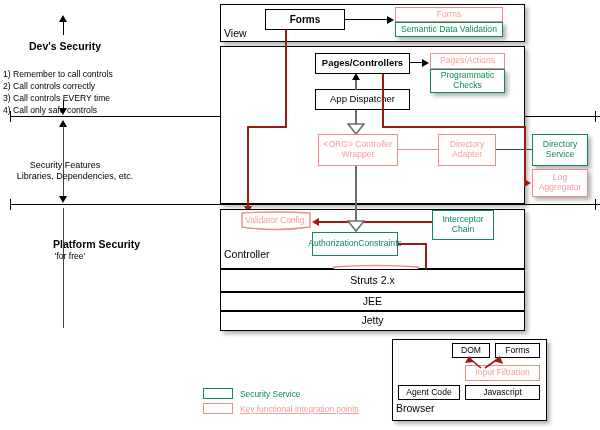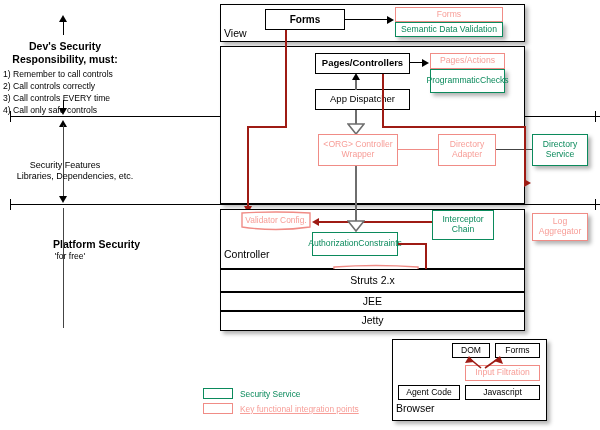--- a/index.html
+++ b/index.html
@@ -37,21 +37,20 @@
 </style>
 </head>
 <body>
 
 <div id="root">
 
   <div class="vline abs" style="left:63px;top:20px;height:15px;background:#000;"></div>
   <div class="arrowhead" style="left:59px;top:15px;border-left:4.5px solid transparent;border-right:4.5px solid transparent;border-bottom:7px solid #000;"></div>
 
   <div class="axtitle" style="left:0px;top:40px;width:130px;font-size:10.5px;">Dev's Security</div>
-  <div class="axtitle" style="left:0px;top:53px;width:130px;font-size:10.5px;">Responsibility, must:</div>
   <div class="axlist" style="left:3px;top:68px;width:150px;font-size:8.6px;line-height:1.40;">
     <div>1) Remember to call controls</div>
     <div>2) Call controls correctly</div>
     <div>3) Call controls EVERY time</div>
     <div>4) Call only safe controls</div>
   </div>
 
   <div class="hline" style="left:10px;top:116px;width:590px;"></div>
   <div class="vline" style="left:10px;top:111px;height:11px;"></div>
   <div class="vline" style="left:595px;top:111px;height:11px;"></div>
@@ -86,21 +85,21 @@
   <div class="hline" style="left:345px;top:19px;width:44px;"></div>
   <div class="arrowhead" style="left:387px;top:15.5px;border-top:4.5px solid transparent;border-bottom:4.5px solid transparent;border-left:7px solid #000;"></div>
 
   <div class="pane shadowed" style="left:220px;top:46px;width:305px;height:158px;"></div>
 
   <div class="box blk bold" style="left:315px;top:53px;width:95px;height:21px;font-size:9.5px;">Pages/Controllers</div>
 
   <div class="box sal" style="left:430px;top:53px;width:75px;height:16px;font-size:8.6px;">Pages/Actions</div>
 
   <div class="box blk" style="left:315px;top:89px;width:95px;height:21px;font-size:9.5px;">App  Dispatcher</div>
-  <div class="box teal shadowed" style="left:430px;top:69px;width:75px;height:24px;font-size:8.6px;flex-direction:row;">
+  <div class="box teal shadowed" style="left:430px;top:69px;width:75px;height:24px;font-size:8.6px;flex-direction:column;">
     <span>Programmatic</span>
     <span>Checks</span>
   </div>
 
   <div class="hline" style="left:410px;top:62px;width:14px;"></div>
   <div class="arrowhead" style="left:422px;top:58.5px;border-top:4.5px solid transparent;border-bottom:4.5px solid transparent;border-left:7px solid #000;"></div>
 
   <div class="gline" style="left:355px;top:79px;width:1.8px;height:11px;"></div>
   <div class="arrowhead" style="left:351.5px;top:73px;border-left:4.5px solid transparent;border-right:4.5px solid transparent;border-bottom:7px solid #000;"></div>
 
@@ -121,21 +120,21 @@
 
   <div class="abs" style="left:398px;top:149px;width:40px;height:1.3px;background:#f08c86;"></div>
 
   <div class="box teal shadowed" style="left:532px;top:134px;width:56px;height:32px;font-size:8.6px;flex-direction:column;">
     <span>Directory</span>
     <span>Service</span>
   </div>
 
   <div class="hline" style="left:496px;top:149px;width:36px;height:1.3px;background:#444;"></div>
 
-  <div class="box sal shadowed" style="left:532px;top:169px;width:56px;height:28px;font-size:8.6px;flex-direction:column;margin-top:44px;">
+  <div class="box sal shadowed" style="left:532px;top:169px;width:56px;height:28px;font-size:8.6px;flex-direction:column;">
     <span>Log</span>
     <span>Aggregator</span>
   </div>
 
   <div class="rline" style="left:382px;top:74px;width:1.6px;height:53px;"></div>
   <div class="rline" style="left:382px;top:126px;width:143px;height:1.6px;"></div>
   <div class="rline" style="left:524px;top:126px;width:1.6px;height:55px;"></div>
   <div class="arrowhead" style="left:524px;top:179px;border-top:4px solid transparent;border-bottom:4px solid transparent;border-left:7px solid #9e1b14;"></div>
 
   <div class="rline" style="left:285px;top:30px;width:1.6px;height:97px;"></div>

